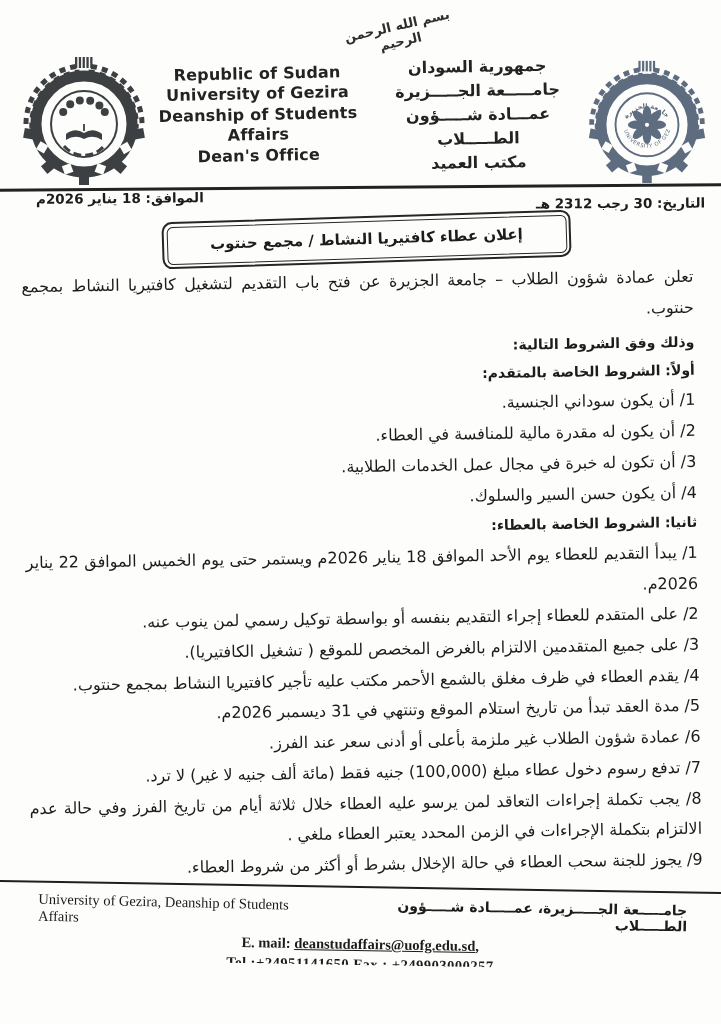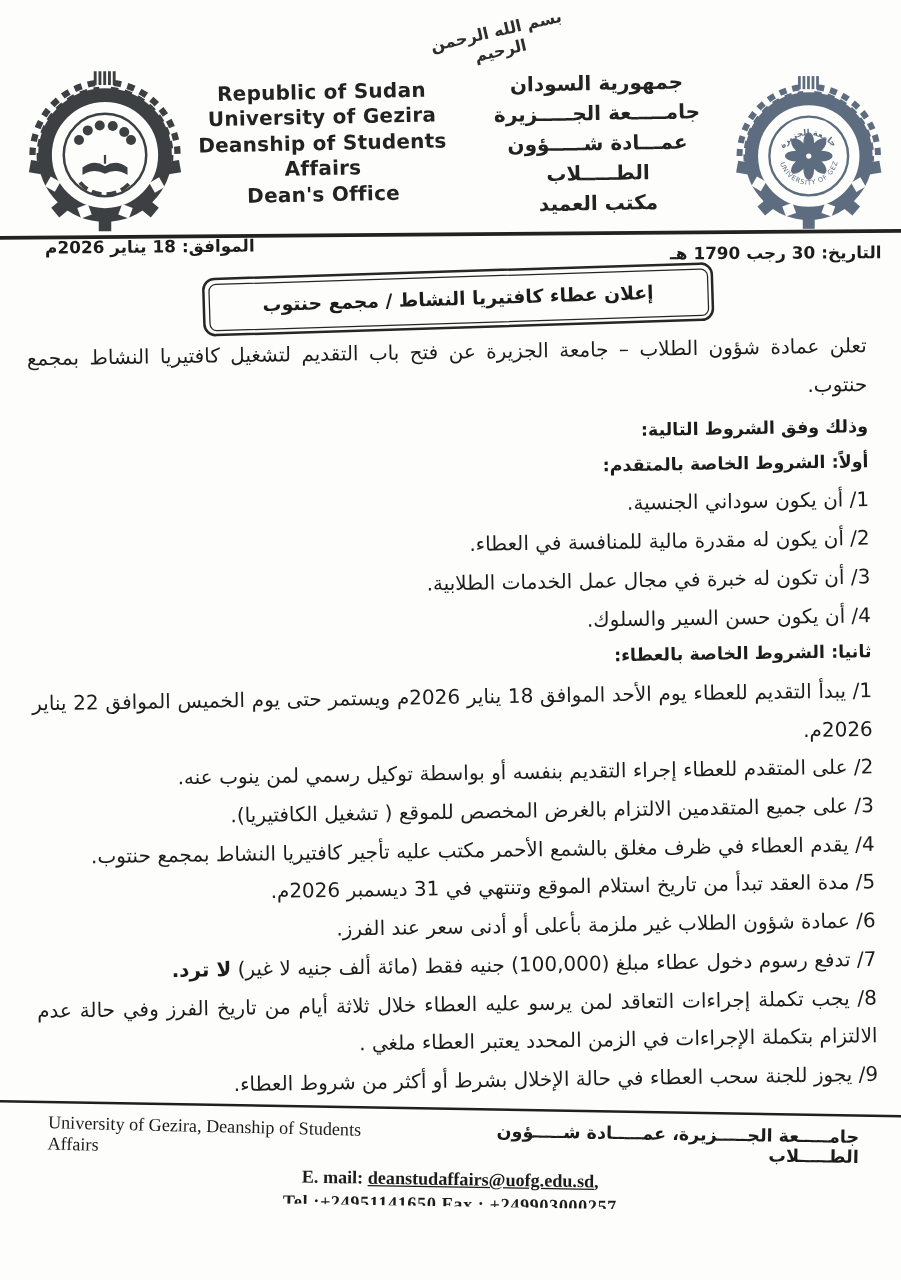--- a/index.html
+++ b/index.html
@@ -48,21 +48,21 @@
   .doc-body{
     position:absolute;left:26px;top:267px;width:672px;direction:rtl;
     font-size:16px;line-height:1.92;transform:rotate(-0.9deg);
   }
   .intro{margin:0 0 7px 0;text-align:justify;text-align-last:right;}
   .lead,.sec-heading{
     margin:0 0 3px 0;font-size:14px;font-weight:bold;line-height:1.75;
   }
   ol.items{list-style:none;margin:0 0 2px 0;padding:0;text-align:justify;text-align-last:right;}
   ol.items li{margin:0;}
-  .b{font-weight:bold;}
+  .b{font-weight:normal;}
   
   .footer{position:absolute;left:0;top:886px;width:721px;transform:rotate(0.95deg);}
   .rule-bottom{width:740px;margin-left:-8px;height:2.2px;background:#1f1f1f;}
   .f-row{display:flex;justify-content:space-between;align-items:baseline;padding:9px 34px 0 38px;}
   .f-en{font-family:"Liberation Serif","DejaVu Serif",serif;font-size:14.5px;color:#1b1b1b;transform:rotate(0.4deg);}
   .f-ar{font-weight:bold;font-size:14px;direction:rtl;}
   .f-email{
     text-align:center;font-family:"Liberation Serif","DejaVu Serif",serif;
     font-size:14.5px;font-weight:bold;margin-top:5px;
   }
@@ -180,21 +180,21 @@
         <rect x="19.4" y="89" width="9" height="9" transform="rotate(30 24.4 94)"></rect>
         <rect x="45.1" y="110.5" width="9" height="9" transform="rotate(-20 49.6 115)"></rect>
         <rect x="77.9" y="110.5" width="9" height="9" transform="rotate(20 82.4 115)"></rect>
         <rect x="103.1" y="89.5" width="9" height="9" transform="rotate(-30 107.6 94)"></rect>
       </g>
     </svg>
   </div>
 
   <div class="rule-top"></div>
   <div class="date date-g">الموافق: 18 يناير 2026م</div>
-  <div class="date date-h">التاريخ:  30 رجب 1790 هـ</div>
+  <div class="date date-h">التاريخ:  30 رجب 2312 هـ</div>
 
   <div class="title-box">
     <div class="title-inner">إعلان عطاء كافتيريا النشاط / مجمع حنتوب</div>
   </div>
 
   <div class="doc-body" dir="rtl">
     <p class="intro">تعلن عمادة شؤون الطلاب – جامعة الجزيرة عن فتح باب التقديم لتشغيل كافتيريا النشاط بمجمع حنتوب.</p>
     <p class="lead">وذلك وفق الشروط التالية:</p>
 
     <p class="sec-heading">أولاً: الشروط الخاصة بالمتقدم:</p>

